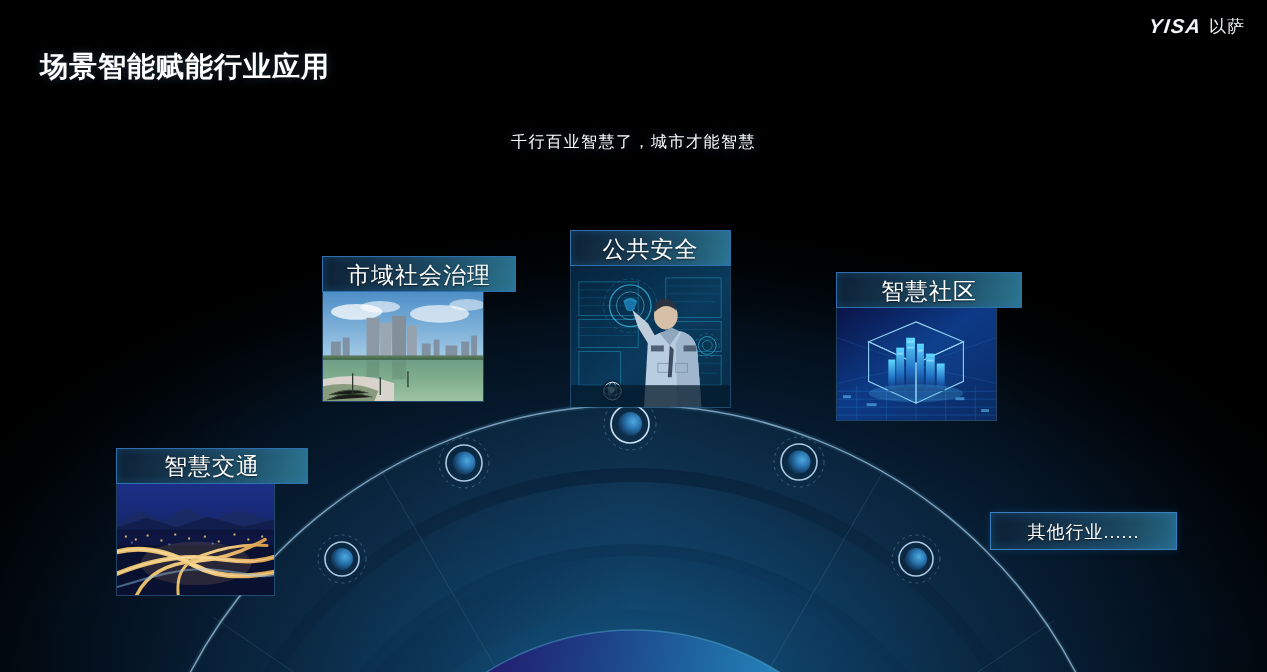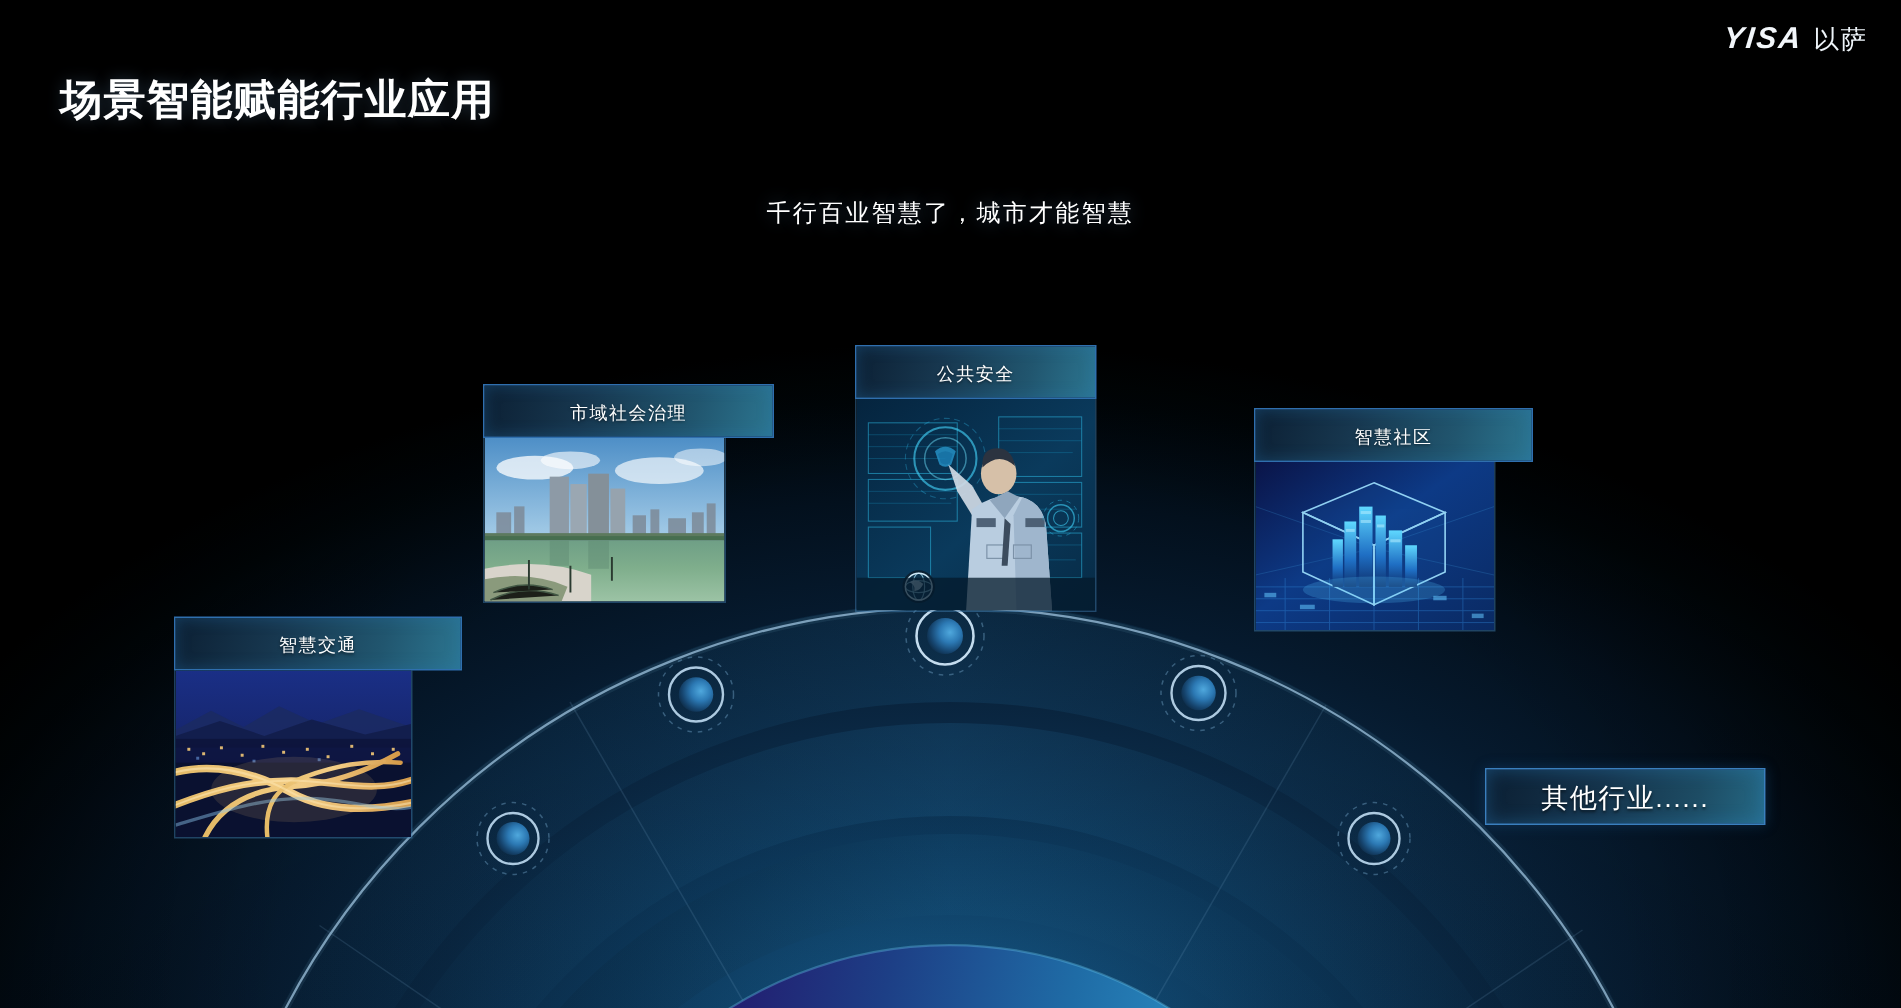--- a/index.html
+++ b/index.html
@@ -97,21 +97,21 @@
   
   .card {
     position: absolute;
     z-index: 20;
   }
   .card-label {
     height: 36px;
     line-height: 36px;
     text-align: center;
     color: #ffffff;
-    font-size: 12px;
+    font-size: 23px;
     letter-spacing: 1px;
     border: 1px solid #2f6fae;
     box-sizing: border-box;
     background: linear-gradient(105deg, #0c2034 0%, #17374f 35%, #21566f 72%, #2c7691 100%);
     box-shadow: 0 0 10px rgba(40,120,180,0.35) inset;
     text-shadow: 0 1px 2px rgba(0,0,0,0.6);
   }
   .card-photo {
     position: relative;
     overflow: hidden;
@@ -459,21 +459,21 @@
           <rect x="61" y="45" width="6" height="2"></rect>
             <rect x="82" y="42" width="5" height="2"></rect>
           <rect x="91" y="52" width="7" height="2"></rect>
         </g>
 
         <ellipse cx="80" cy="86" rx="48" ry="9" fill="#56c8ff" opacity="0.22"></ellipse>
       </svg>
     </div>
   </div>
 
-  <div class="card" style="left:116px; top:411px; width:192px;">
+  <div class="card" style="left:116px; top:448px; width:192px;font-family:Liberation Serif, serif;">
     <div class="card-label">智慧交通</div>
     <div class="card-photo" style="width:159px; height:112px;">
       <svg viewBox="0 0 159 112" preserveAspectRatio="none" xmlns="http://www.w3.org/2000/svg">
         <defs>
           <linearGradient id="p4sky" x1="0" y1="0" x2="0" y2="1">
             <stop offset="0%" stop-color="#1a2f86"></stop>
               <stop offset="45%" stop-color="#16256b"></stop>
             <stop offset="100%" stop-color="#0d1435"></stop>
           </linearGradient>
           <linearGradient id="p4road" x1="0" y1="0" x2="1" y2="0">

